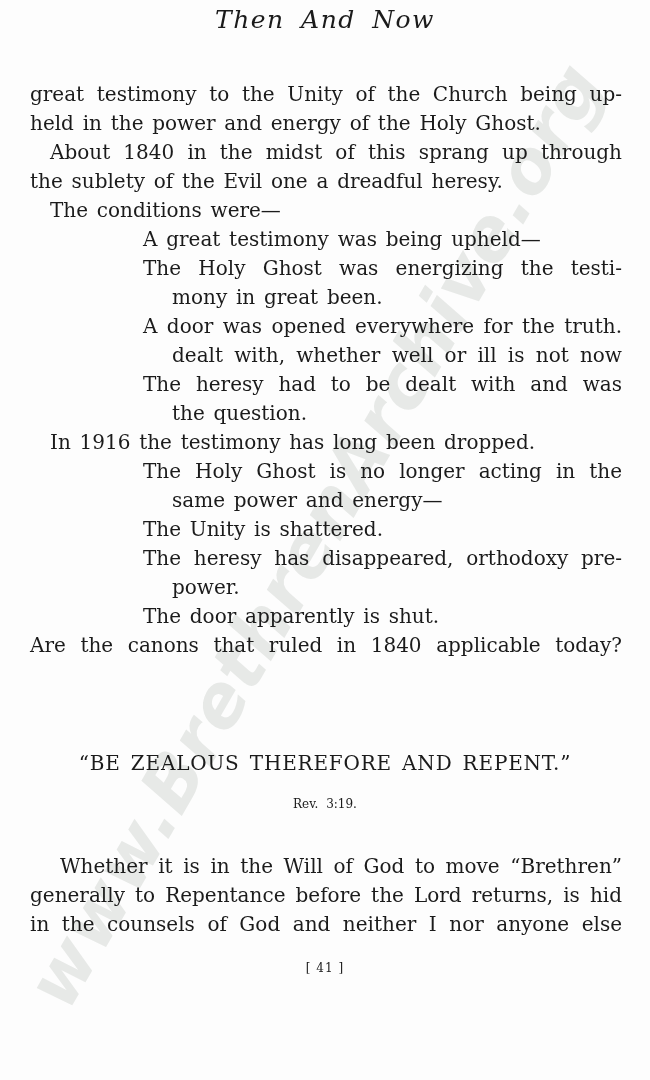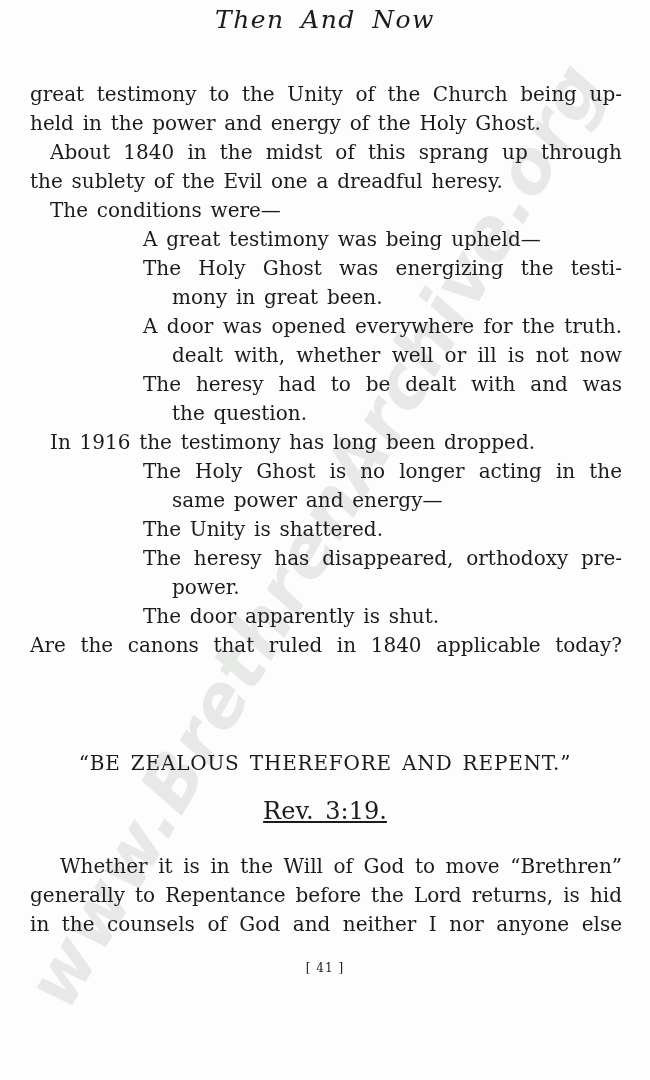--- a/index.html
+++ b/index.html
@@ -84,23 +84,22 @@
     font-size: 20px;
     letter-spacing: 0.8px;
     word-spacing: 3px;
   }
   .verse-ref {
     position: absolute;
     top: 797px;
     left: 0;
     width: 100%;
     text-align: center;
-    font-size: 24px;
+    font-size: 12px;
     word-spacing: 4px;
-    text-decoration: underline;
   }
   .page-number {
     position: absolute;
     top: 961px;
     left: 0;
     width: 100%;
     text-align: center;
     font-size: 12px;
     letter-spacing: 1px;
   }

